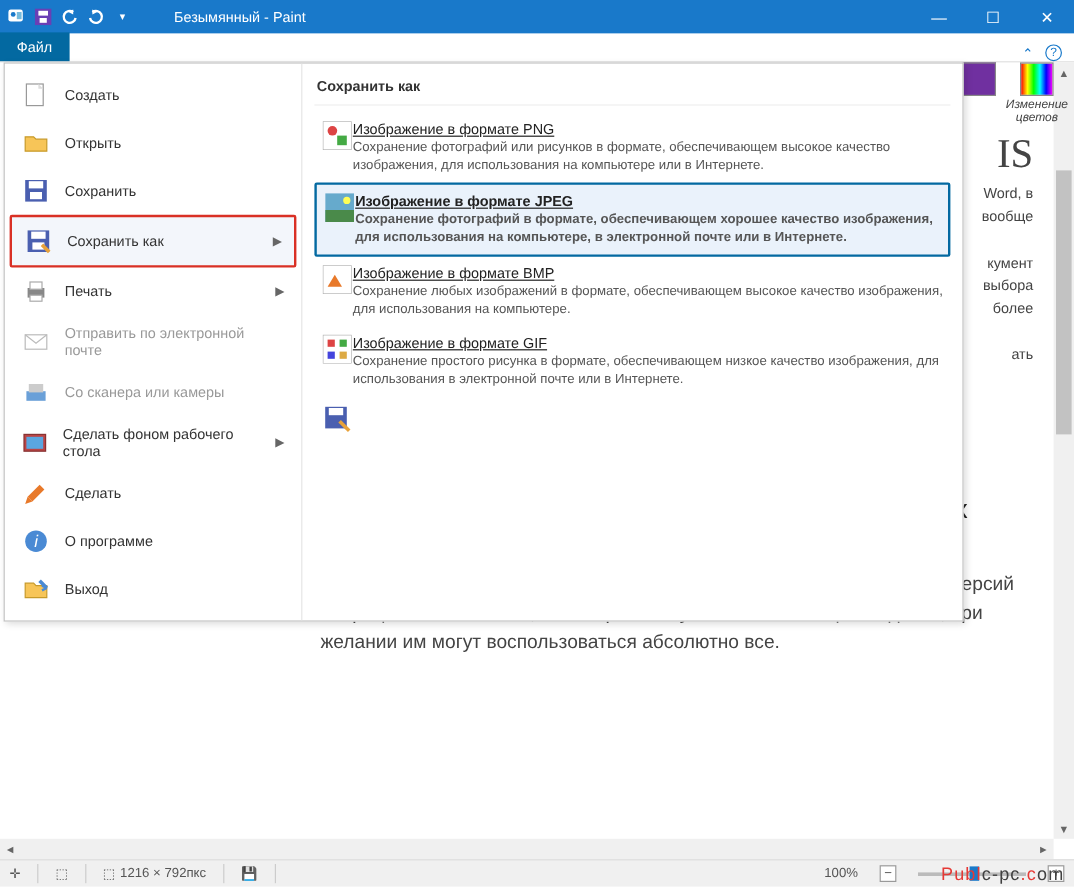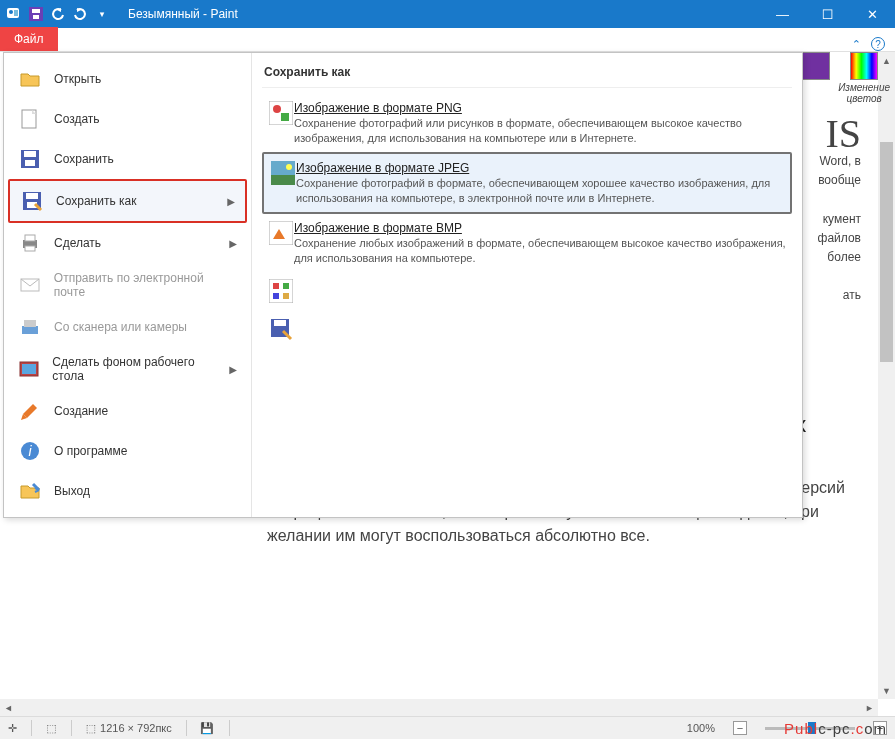--- a/index.html
+++ b/index.html
@@ -2,28 +2,28 @@
 <html><head>
 <meta charset="utf-8">
 <style>
 * { box-sizing: border-box; margin: 0; padding: 0; font-family: "Segoe UI", Tahoma, sans-serif; }
 body { background: #fff; width: 895px; height: 739px; overflow: hidden; position: relative; }
 
 
 .titlebar { height: 28px; background: #1979ca; display: flex; align-items: center; color: #fff; font-size: 12px; }
 .qat { display: flex; gap: 6px; padding: 0 6px; align-items: center; }
 .qat .ic { width: 16px; height: 16px; display:inline-flex; align-items:center; justify-content:center; }
-.title-text { margin-left: 12px; }
+.title-text { margin-left: 29px; }
 .win-controls { margin-left: auto; display: flex; }
 .win-controls .btn { width: 45px; height: 28px; display:flex; align-items:center; justify-content:center; color:#fff; font-size:13px;}
 .win-controls .btn.close { }
 
 
 .ribbon-tabs { height: 24px; background: #fff; display:flex; align-items:flex-end; border-bottom: 1px solid #e0e0e0; }
-.file-tab { background:#ef4444; color:#fff; padding: 3px 14px; font-size: 12px; height:24px; display:flex; align-items:center;}
+.file-tab { background:#0369a1; color:#fff; padding: 3px 14px; font-size: 12px; height:24px; display:flex; align-items:center;}
 .ribbon-tail { margin-left:auto; display:flex; gap:10px; padding-right:10px; align-items:center; color:#1979ca; font-size:11px;}
 
 
 .ribbon-chunks { position:absolute; top:52px; right:5px; display:flex; gap:8px; z-index:1;font-style:italic;}
 .swatch-col { display:flex; flex-direction:column; align-items:center; gap:2px;}
 .swatch { width:28px; height:28px; border:1px solid #888; }
 .swatch.purple { background:#7030a0;}
 .swatch.rainbow { background:linear-gradient(90deg,#f00,#ff0,#0f0,#0ff,#00f,#f0f);}
 .swatch-label { font-size:10px; color:#444; text-align:center; line-height:1.1;}
 
@@ -35,21 +35,21 @@
 .menu-item .arrow { margin-left:auto; font-size:10px; color:#666;}
 .menu-item.selected { border:2px solid #d93025; background:#f3f6fb; }
 .menu-item.disabled { color:#999;}
 
 .menu-right { flex:1; padding:8px 10px 20px 10px;}
 .menu-right-title { font-size:12px; font-weight:600; color:#333; padding:4px 2px 8px 2px; border-bottom:1px solid #eee; margin-bottom:6px;}
 .fmt-item { display:flex; gap:0; padding:6px 6px; border-radius:2px;}
 .fmt-item .fic { width:26px; height:26px; flex-shrink:0; display:inline-flex; align-items:center; justify-content:center; }
 .fmt-item .ftxt { font-size:11px; color:#555; line-height:1.35;}
 .fmt-item .ftitle { font-size:12px; color:#222; text-decoration:underline; display:block;}
-.fmt-item.highlighted { border:2px solid #737373; background:#eaf2fb;}
+.fmt-item.highlighted { border:2px solid #0369a1; background:#eaf2fb;font-weight:bold;}
 
 
 .doc-area { position:absolute; top:152px; left:252px; right:18px; color:#333; font-family: Georgia, 'Times New Roman', serif; z-index:0; }
 .doc-area h2 { font-size:22px; font-weight:400; color:#222; margin:0 0 12px 0;}
 .doc-area p { font-size:16px; line-height:1.5; color:#444; margin-bottom:16px;}
 .doc-frag { text-align:right; font-size:12px; color:#444; line-height:1.6;}
 
 
 .vscroll { position:absolute; right:0; top:52px; bottom:40px; width:17px; background:#f0f0f0;}
 .vscroll .thumb { position:absolute; top:90px; height:220px; left:2px; right:2px; background:#c2c2c2;}
@@ -129,53 +129,53 @@
       <div class="swatch purple"></div>
     </div>
   <div class="swatch-col">
     <div class="swatch rainbow"></div>
     <div class="swatch-label" style="white-space:pre-line;">Изменение
 цветов</div>
   </div>
 </div>
 
 <div class="doc-area">
-  <div class="doc-frag" style="position:absolute; right:16px; top:-50px; font-size:40px; font-family:Georgia;">IS</div>
+  <div class="doc-frag" style="position:absolute; right:16px; top:-50px; font-size:34px; font-family:Georgia;">IS</div>
   <div class="doc-frag" style="position:absolute; right:16px; top:0px; width:90px;">
     <span>Word, в</span><br>
     <span>вообще</span><br><br>
     <span>кумент</span><br>
-    <span>файлов</span><br>
+    <span>выбора</span><br>
     <span>более</span><br><br>
     <span>ать</span>
   </div>
   <div style="position:absolute; top:260px; left:15px; right:16px;">
     <h2>Создание скриншота на Windows XP и более ранних версиях ОС</h2>
     <p>Данный метод подойдет в первую очередь для пользователей старых версий операционной системы, на которых нет утилиты «Ножницы». Однако, при желании им могут воспользоваться абсолютно все.</p>
   </div>
 </div>
 
 <div class="file-menu">
   <div class="menu-left" id="menu-left">
       <div class="menu-item">
         <span class="mic">
           <svg width="22" height="22">
-            <path d="M2 6 L9 6 L11 8 L20 8 L20 18 L2 18 Z" fill="#f7c558" stroke="#c79a2a"></path>
-          </svg>
-        </span>
-        <span>Открыть</span>
-      </div>
-      <div class="menu-item">
-        <span class="mic">
-          <svg width="22" height="22">
             <rect x="3" y="2" width="14" height="18" fill="#fff" stroke="#999"></rect>
             <path d="M13 2 L17 6 L13 6 Z" fill="#ddd"></path>
           </svg>
         </span>
         <span>Создать</span>
+      </div>
+      <div class="menu-item">
+        <span class="mic">
+          <svg width="22" height="22">
+            <path d="M2 6 L9 6 L11 8 L20 8 L20 18 L2 18 Z" fill="#f7c558" stroke="#c79a2a"></path>
+          </svg>
+        </span>
+        <span>Открыть</span>
       </div>
       <div class="menu-item">
         <span class="mic">
           <svg width="22" height="22">
             <rect x="2" y="2" width="18" height="18" fill="#4a5fb0"></rect>
             <rect x="5" y="3" width="12" height="6" fill="#fff"></rect>
             <rect x="6" y="12" width="10" height="6" fill="#fff"></rect>
           </svg>
         </span>
         <span>Сохранить</span>
@@ -193,21 +193,21 @@
         <span class="arrow">▶</span>
       </div>
       <div class="menu-item">
         <span class="mic">
           <svg width="22" height="22">
             <rect x="4" y="8" width="14" height="8" fill="#888"></rect>
             <rect x="6" y="3" width="10" height="6" fill="#fff" stroke="#aaa"></rect>
             <rect x="6" y="14" width="10" height="5" fill="#fff" stroke="#aaa"></rect>
           </svg>
         </span>
-        <span>Сделать</span>
+        <span>Печать</span>
         <span class="arrow">▶</span>
       </div>
       <div class="menu-item disabled">
         <span class="mic">
           <svg width="22" height="22">
             <rect x="2" y="5" width="18" height="12" fill="#fff" stroke="#bbb"></rect>
             <path d="M2 5 L11 12 L20 5" fill="none" stroke="#bbb"></path>
           </svg>
         </span>
         <span>Отправить по электронной почте</span>
@@ -231,21 +231,21 @@
         <span>Сделать фоном рабочего стола</span>
         <span class="arrow">▶</span>
       </div>
       <div class="menu-item">
         <span class="mic">
           <svg width="22" height="22">
             <path d="M4 14 L14 4 L18 8 L8 18 Z" fill="#e8792a"></path>
             <path d="M4 14 L2 20 L8 18 Z" fill="#e8792a"></path>
           </svg>
         </span>
-        <span>Создание</span>
+        <span>Сделать</span>
       </div>
       <div class="menu-item">
         <span class="mic">
           <svg width="22" height="22">
             <circle cx="11" cy="11" r="9" fill="#4a8ad4"></circle>
             <text x="11" y="16" text-anchor="middle" fill="#fff" font-size="14" font-family="Georgia" font-style="italic">i</text>
           </svg>
         </span>
         <span>О программе</span>
       </div>
@@ -295,20 +295,21 @@
         <div class="fmt-item">
           <span class="fic">
             <svg width="24" height="24">
               <rect width="24" height="24" fill="#fff" stroke="#aaa"></rect>
               <rect x="4" y="4" width="6" height="6" fill="#d44"></rect>
               <rect x="14" y="4" width="6" height="6" fill="#4a4"></rect>
               <rect x="4" y="14" width="6" height="6" fill="#44d"></rect>
               <rect x="14" y="14" width="6" height="6" fill="#da4"></rect>
             </svg>
           </span>
+          <div class="ftxt"><span class="ftitle">Изображение в формате GIF</span><span>Сохранение простого рисунка в формате, обеспечивающем низкое качество изображения, для использования в электронной почте или в Интернете.</span></div>
         </div>
         <div class="fmt-item">
           <span class="fic">
             <svg width="24" height="24">
               <rect x="2" y="2" width="18" height="18" fill="#4a5fb0"></rect>
               <rect x="5" y="3" width="12" height="6" fill="#fff"></rect>
               <path d="M14 14 L22 22" stroke="#e8a23a" stroke-width="3"></path>
             </svg>
           </span>
         </div>

